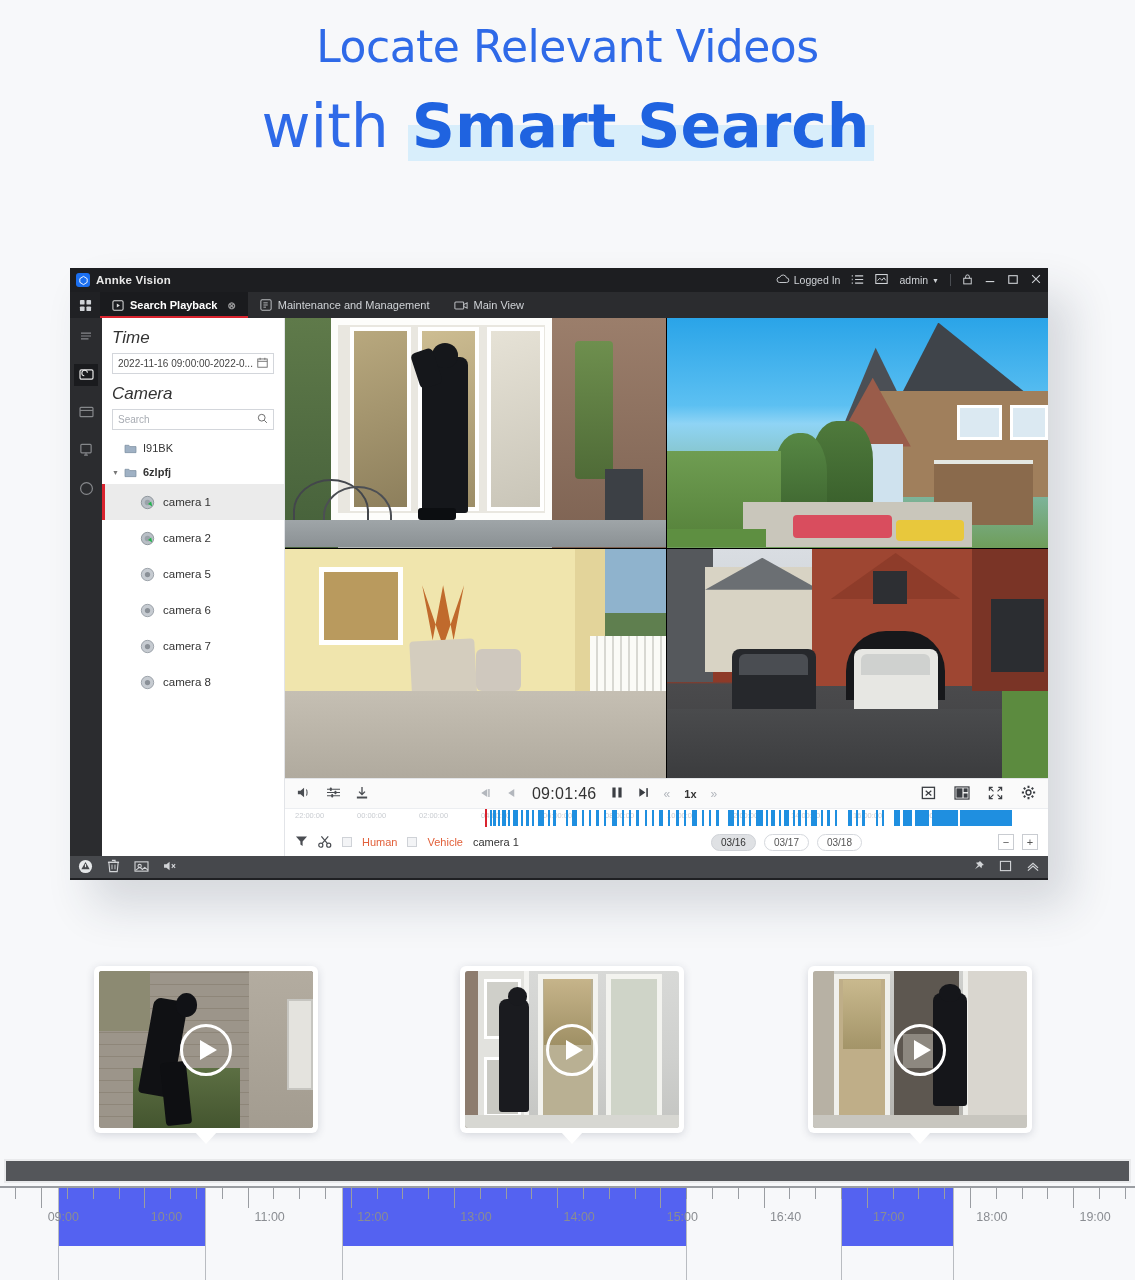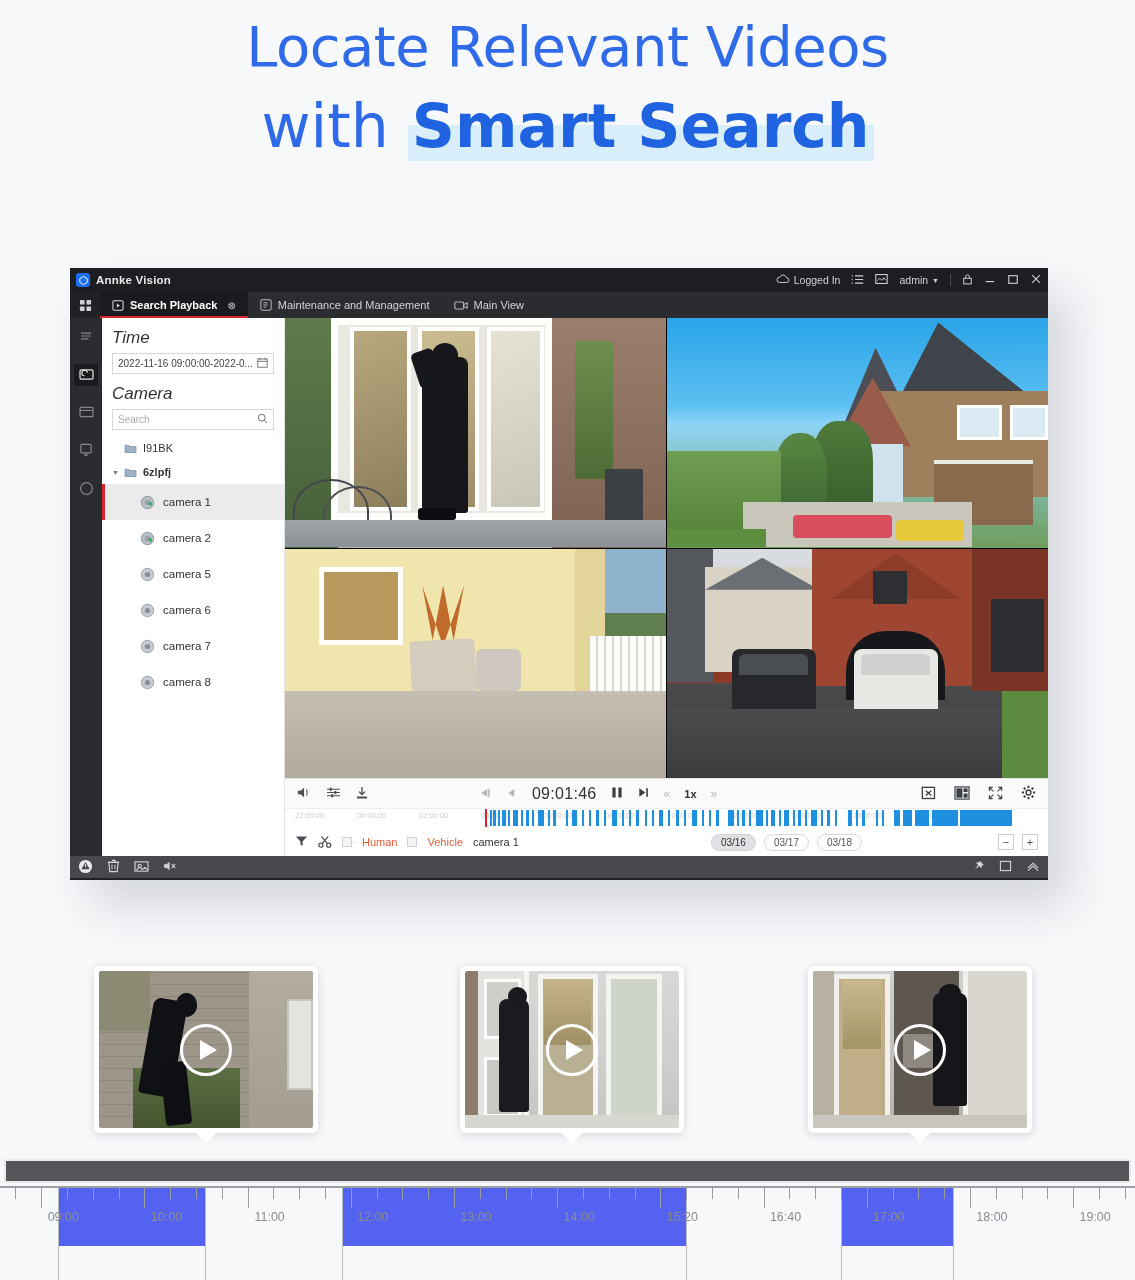--- a/index.html
+++ b/index.html
@@ -6,21 +6,21 @@
   body {
     width:1135px; height:1280px;
     background:#f7f8fa;
     font-family:"Liberation Sans", sans-serif;
     position:relative; overflow:hidden;
   }
 
   
   .hero { padding-top:8px; text-align:center; }
   .hero .l1 {
-    font-size:56px; color:#2f6ae8; font-weight:400;
+    font-size:44px; color:#2f6ae8; font-weight:400;
     letter-spacing:-0.5px; line-height:78px;
     font-family:"DejaVu Sans", sans-serif;
   }
   .hero .l2 {
     font-size:60px; line-height:80px; color:#2f6ae8; font-weight:400;
     font-family:"DejaVu Sans", sans-serif;
   }
   .hero .hl {
     font-weight:bold; color:#1f63e0;
     background:linear-gradient(to top, #d8eefb 0%, #d8eefb 52%, transparent 52%);
@@ -880,19 +880,19 @@
       <div class="tickm" style="left: 1047.3px; height: 11px;"></div>
       <div class="tickm" style="left: 1073.09px; height: 20px;"></div>
       <div class="tickm" style="left: 1098.89px; height: 11px;"></div>
       <div class="tickm" style="left: 1124.68px; height: 11px;"></div>
       <div class="hlabel" style="left: 63.2727px;">09:00</div>
       <div class="hlabel" style="left: 166.455px;">10:00</div>
       <div class="hlabel" style="left: 269.636px;">11:00</div>
       <div class="hlabel" style="left: 372.818px;">12:00</div>
       <div class="hlabel" style="left: 476px;">13:00</div>
       <div class="hlabel" style="left: 579.182px;">14:00</div>
-      <div class="hlabel" style="left: 682.364px;">15:20</div>
+      <div class="hlabel" style="left: 682.364px;">15:00</div>
       <div class="hlabel" style="left: 785.545px;">16:40</div>
       <div class="hlabel" style="left: 888.727px;">17:00</div>
       <div class="hlabel" style="left: 991.909px;">18:00</div>
       <div class="hlabel" style="left: 1095.09px;">19:00</div>
     </div>
 </div>
 
 </body></html>

